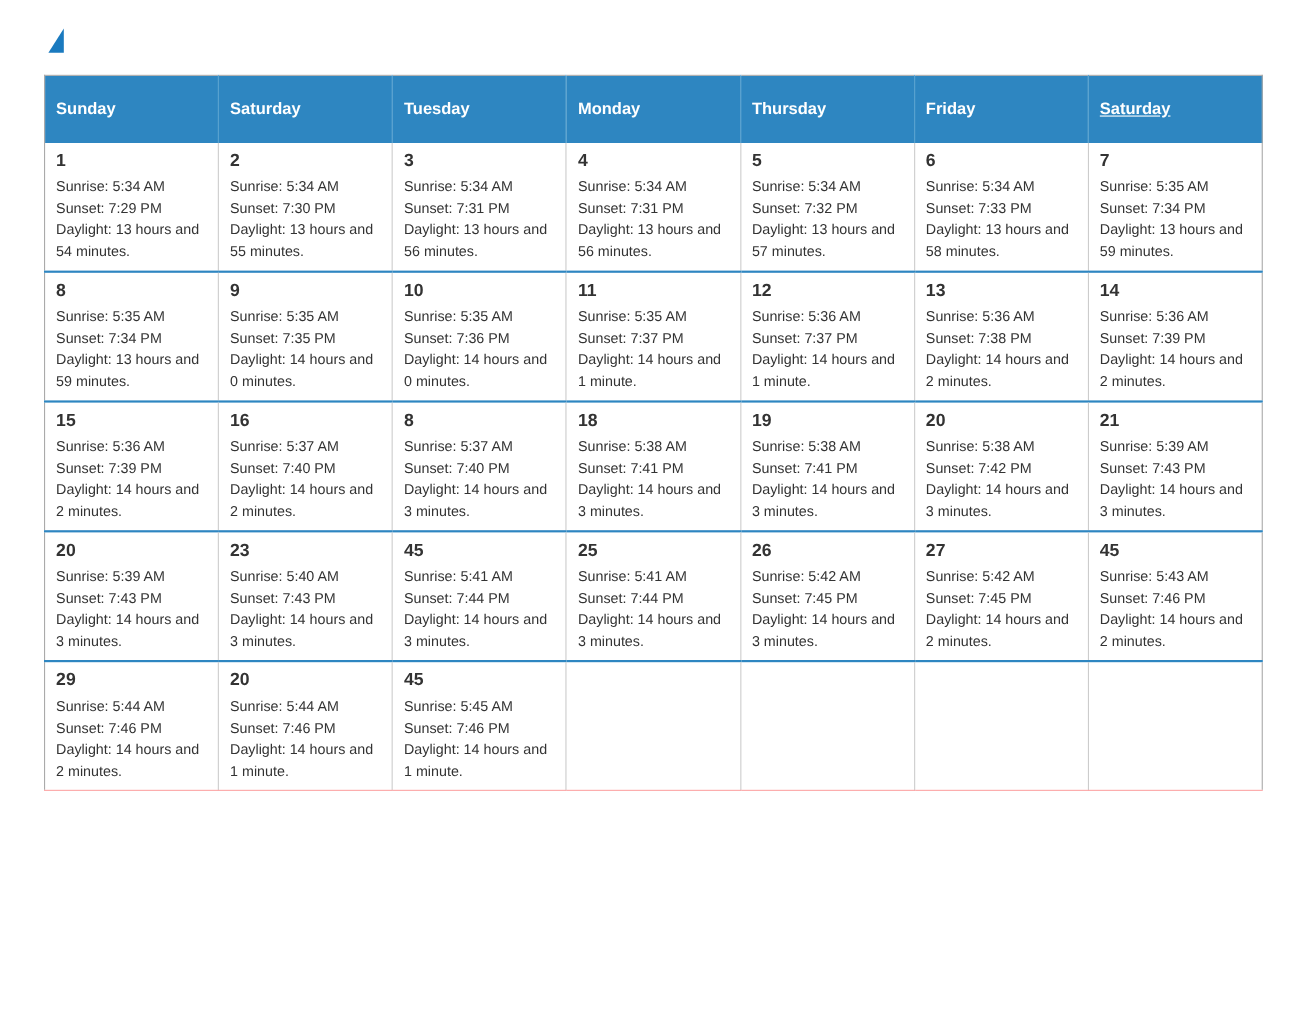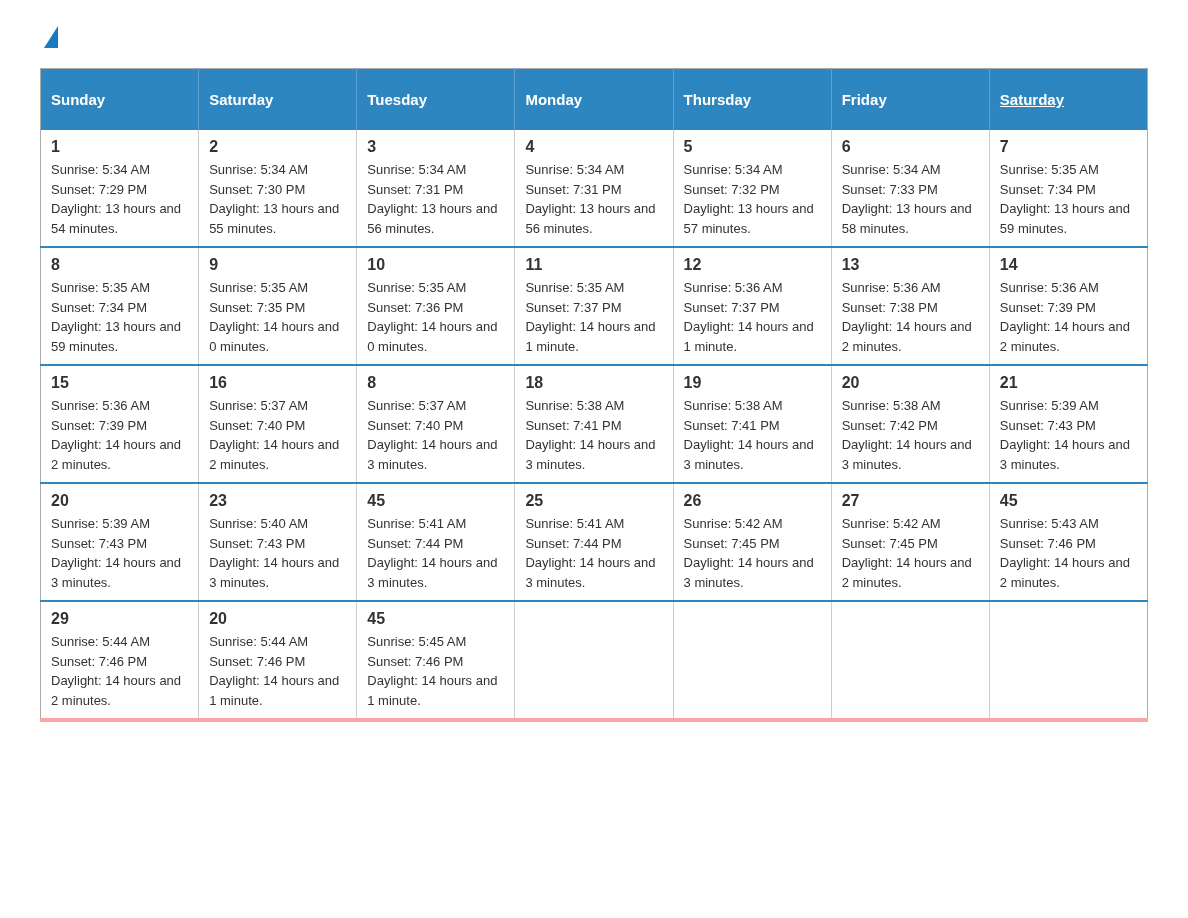--- a/index.html
+++ b/index.html
@@ -84,21 +84,21 @@
       border-bottom: 2px solid #2e86c1;
       font-size: 13px;
       color: #333;
       width: 14.28%;
       min-height: 90px;
     }
     .calendar-table tbody tr td:last-child {
       border-right: none;
     }
     .calendar-table tbody tr:last-child td {
-      border-bottom: 4px solid #fca5a5;
+      border-bottom: 1px solid #fca5a5;
     }
     .day-number {
       font-size: 16px;
       font-weight: bold;
       display: block;
       margin-bottom: 4px;
     }
     .day-info {
       font-size: 13px;
       line-height: 1.5;

